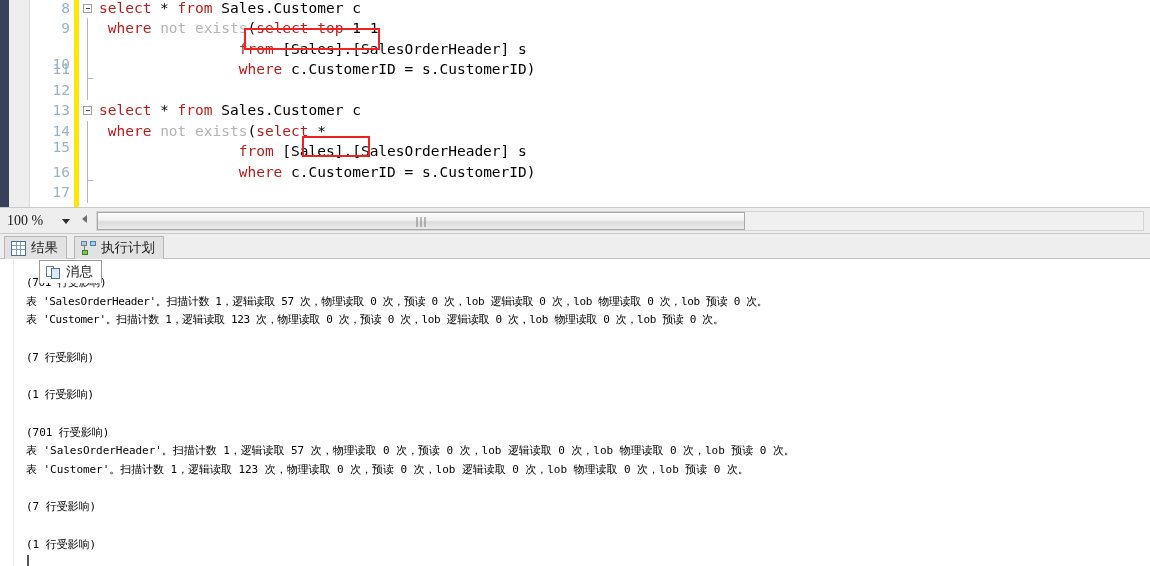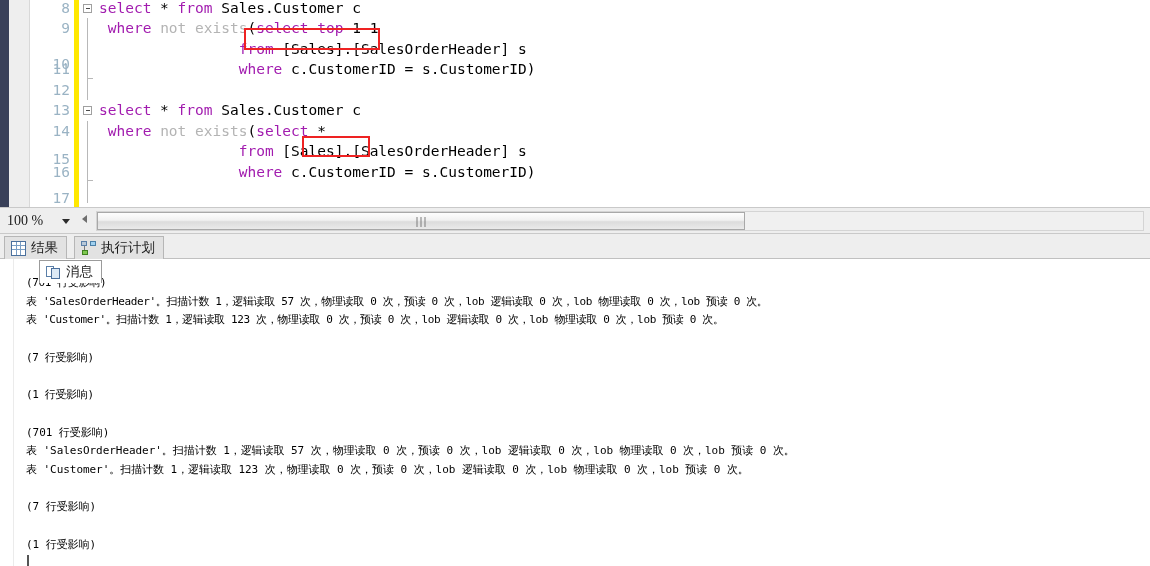--- a/index.html
+++ b/index.html
@@ -62,21 +62,21 @@
     font-family: "DejaVu Sans Mono", "Liberation Mono", monospace;
     font-size: 14.5px;
     letter-spacing: 0px;
   }
   .codetext {
     position: absolute;
     left: 99px;
     color: #000000;
     white-space: pre;
   }
-  .kw  { color: #a21caf; }
+  .kw  { color: #b91c1c; }
   .gr  { color: #b4b4b4; }
   .blk { color: #000000; }
   .out-box {
     position: absolute;
     width: 9px; height: 9px;
     border: 1px solid #a0a0a0;
     background: #ffffff;
     box-sizing: border-box;
   }
   .out-box:before {
@@ -346,28 +346,28 @@
       <div class="code-line codetext" style="top: 59px;"><span class="blk">                </span><span class="kw">where</span><span class="blk"> c.CustomerID = s.CustomerID)</span></div>
       <div class="ln" style="top: 79.5px; height: 20.5px; line-height: 20.5px;">12</div>
       <div class="out-vline" style="top: 79.5px; height: 20.5px;"></div>
       <div class="code-line codetext" style="top: 79.5px;"><span class="blk"></span></div>
       <div class="ln" style="top: 100px; height: 20.5px; line-height: 20.5px;">13</div>
       <div class="out-box" style="top: 106px; left: 83px;"></div>
       <div class="code-line codetext" style="top: 100px;"><span class="kw">select</span><span class="blk"> * </span><span class="kw">from</span><span class="blk"> Sales.Customer c</span></div>
       <div class="ln" style="top: 120.5px; height: 20.5px; line-height: 20.5px;">14</div>
       <div class="out-vline" style="top: 120.5px; height: 20.5px;"></div>
       <div class="code-line codetext" style="top: 120.5px;"><span class="blk"> </span><span class="kw">where</span><span class="blk"> </span><span class="gr">not exists</span><span class="blk">(</span><span class="kw">select</span><span class="blk"> * </span></div>
-      <div class="ln" style="top: 149px; height: 20.5px; line-height: 20.5px;">15</div>
+      <div class="ln" style="top: 137px; height: 20.5px; line-height: 20.5px;">15</div>
       <div class="out-vline" style="top: 141px; height: 20.5px;"></div>
       <div class="code-line codetext" style="top: 141px;"><span class="blk">                </span><span class="kw">from</span><span class="blk"> [Sales].[SalesOrderHeader] s</span></div>
       <div class="ln" style="top: 161.5px; height: 20.5px; line-height: 20.5px;">16</div>
       <div class="out-vline" style="top: 161.5px; height: 20.5px;"></div>
       <div class="out-foot" style="top: 180px;"></div>
       <div class="code-line codetext" style="top: 161.5px;"><span class="blk">                </span><span class="kw">where</span><span class="blk"> c.CustomerID = s.CustomerID)</span></div>
-      <div class="ln" style="top: 188px; height: 20.5px; line-height: 20.5px;">17</div>
+      <div class="ln" style="top: 182px; height: 20.5px; line-height: 20.5px;">17</div>
       <div class="out-vline" style="top: 182px; height: 20.5px;"></div>
       <div class="code-line codetext" style="top: 182px;"><span class="blk"></span></div>
     </div>
   <div id="annot-layer">
       <div class="annot-box" style="left: 244px; top: 28px; width: 136px; height: 22px; border-color: rgb(238, 34, 34);"></div>
       <div class="annot-box" style="left: 302px; top: 136px; width: 68px; height: 21px; border-color: rgb(238, 34, 34);"></div>
     </div>
 </div>
 
 <div id="editor-hscroll-strip">

